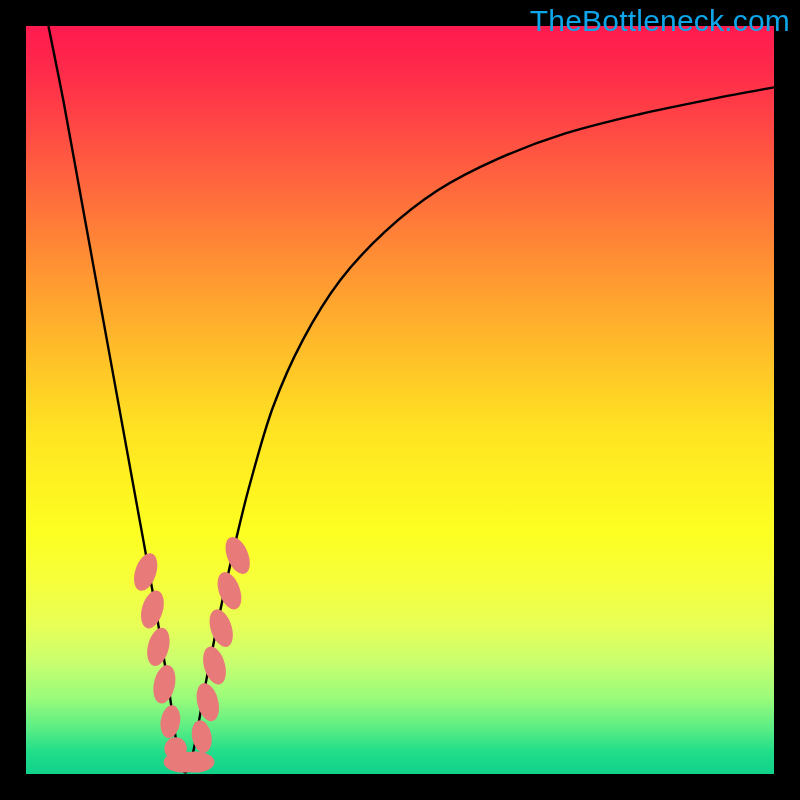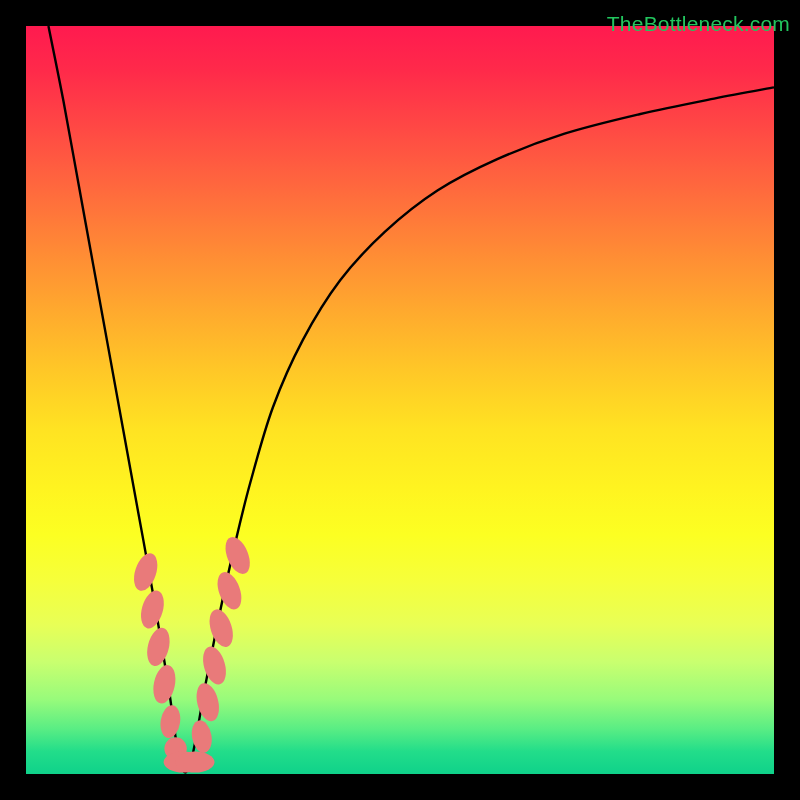--- a/index.html
+++ b/index.html
@@ -41,24 +41,24 @@
       #e8ff56 80%,
       #c9ff6f 85%,
       #98fb7b 90%,
       #59ed84 94%,
       #22dd8a 97%,
       #0fd28a 100%
     );
   }
   .watermark {
     position: absolute;
-    top: 12px;
+    top: 4px;
     right: 10px;
-    color: #22c55e;
-    font-size: 21px;
+    color: #0ea5e9;
+    font-size: 30px;
     font-weight: 500;
     letter-spacing: 0.2px;
     user-select: none;
   }
   svg.curve {
     position: absolute;
     left: 0;
     top: 0;
     width: 748px;
     height: 748px;

